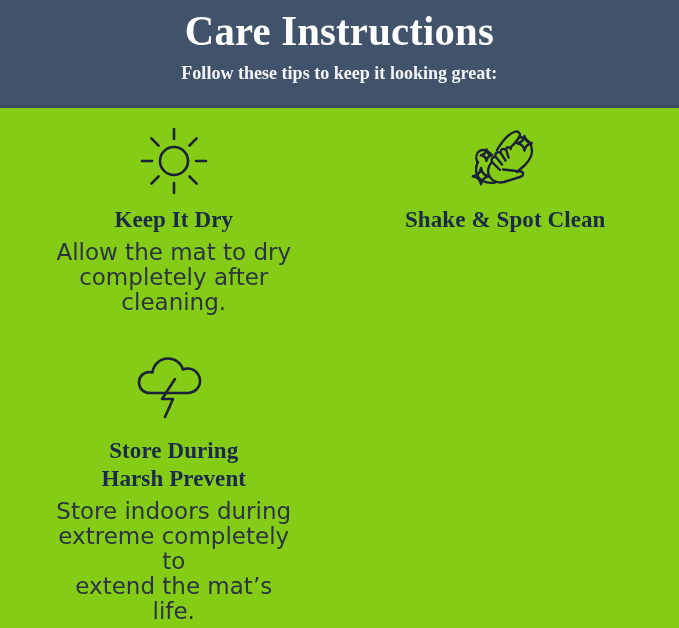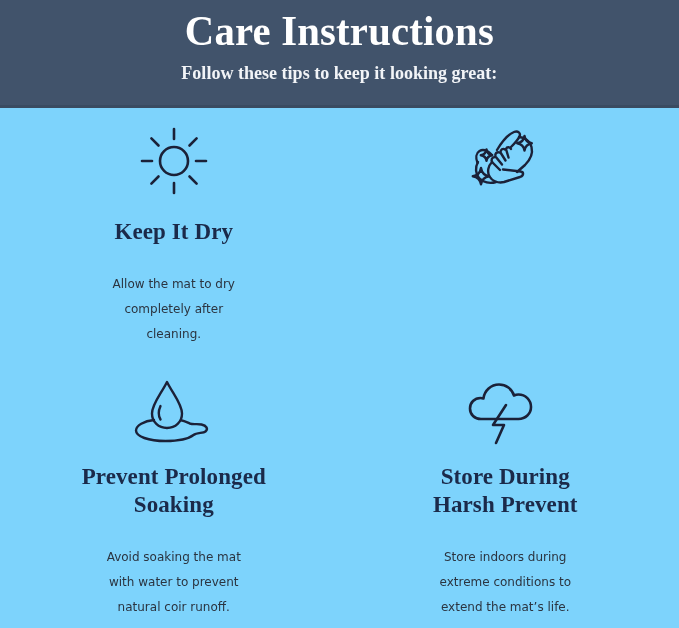--- a/index.html
+++ b/index.html
@@ -10,21 +10,21 @@
     width: 679px;
     height: 628px;
     background: #ffffff;
     font-family: "Liberation Sans", sans-serif;
     overflow: hidden;
   }
   .page {
     position: relative;
     width: 679px;
     height: 628px;
-    background: #7dd3fc;
+    background: #84cc16;
     box-sizing: border-box;
   }
 
   
   .header {
     width: 679px;
     height: 108px;
     background: #41536b;
     border-bottom: 3px solid #3a4b61;
     box-sizing: border-box;
@@ -80,31 +80,31 @@
   }
   .tip-icon svg {
     display: block;
   }
   .tip-title {
     font-family: "Liberation Serif", "DejaVu Serif", serif;
     font-weight: bold;
     font-size: 23px;
     line-height: 28px;
     color: #1b2a4a;
-    margin: 18px 0 0 0;
+    margin: 6px 0 0 0;
     white-space: pre-line;
     letter-spacing: 0.1px;
   }
   .tip-body {
     font-family: "DejaVu Sans", "Liberation Sans", sans-serif;
     font-weight: 400;
-    font-size: 12px;
+    font-size: 23px;
     line-height: 25px;
     color: #2b3440;
-    margin: 26px 0 0 0;
+    margin: 6px 0 0 0;
     white-space: pre-line;
     max-width: 240px;
   }
   .tip-row2 .tip-title { margin-top: 12px; }
 </style>
 </head>
 <body>
 
 <div class="page">
 
@@ -148,50 +148,34 @@
           <path d="M37.5 28.5 C35 27.5 32.5 29.5 33.5 32.5 L40 40.5"></path>
           <path d="M43 25.5 C41 24 38.5 25.5 38.5 28.5 L43.5 36.5"></path>
           <path d="M49 25 C48 23 45 22.5 44 25 L46.5 33.5"></path>
           <path d="M30 38 C26 42 25 48 27.5 52.5 C30 57 36 59.5 42 58 L58 53 C62 51.5 62 48 58.5 47.5 L41 45.5"></path>
 
           <path d="M62.5 12 C63.2 16.4 65.4 18.6 69.8 19.3 C65.4 20 63.2 22.2 62.5 26.6 C61.8 22.2 59.6 20 55.2 19.3 C59.6 18.6 61.8 16.4 62.5 12 Z"></path>
           <path d="M24.5 25.5 C25 29 26.7 30.7 30.2 31.2 C26.7 31.7 25 33.4 24.5 36.9 C24 33.4 22.3 31.7 18.8 31.2 C22.3 30.7 24 29 24.5 25.5 Z"></path>
           <path d="M19 44 C19.8 49 22.2 51.4 27.2 52.2 C22.2 53 19.8 55.4 19 60.4 C18.2 55.4 15.8 53 10.8 52.2 C15.8 51.4 18.2 49 19 44 Z"></path>
         </svg>
       </div>
+      <h2 class="tip-title">Shake &amp; Spot Clean</h2>
     </div>
 
-    <div class="tip tip-row2">
-      <div class="tip-icon">
-        <svg width="94" height="68" viewBox="0 0 94 68" fill="none" stroke="#1b2138" stroke-width="2.4" stroke-linecap="round" stroke-linejoin="round">
-
-          <path d="M40 4 C46 16 55 26 55 35.5 C55 44 48.5 50 40 50 C31.5 50 25 44 25 35.5 C25 26 34 16 40 4 Z"></path>
-
-          <path d="M33.5 28 C31.5 32.5 31 37.5 33.5 41.5"></path>
-
-          <path d="M27 42 C17 43 9 47.5 9 52.5 C9 58.5 21.5 63 38.5 63 C52 63 62 60.5 66.5 57 C70 54.2 76 55.5 78.5 53.5 C81.5 51 79.5 47.5 74.5 46.5 C70 45.6 66 46.8 63 45.6 C60.5 44.6 58 43 54 42.3"></path>
-        </svg>
-      </div>
-      <h2 class="tip-title">Prevent Prolonged
-Soaking</h2>
-      <p class="tip-body">Avoid soaking the mat
-with water to prevent
-natural coir runoff.</p>
-    </div>
 
     <div class="tip tip-row2">
       <div class="tip-icon">
         <svg width="80" height="70" viewBox="0 0 80 70" fill="none" stroke="#1b2138" stroke-width="2.6" stroke-linecap="round" stroke-linejoin="round">
 
           <path d="M16 42 C9.5 42 5 37.5 5 31.5 C5 25.5 9.5 21 15.5 21 C16.5 21 17.5 21.2 18.4 21.5 C19.5 13.5 26 7.5 34 7.5 C41 7.5 47 12 49 18.5 C50.5 17.8 52 17.5 53.5 17.5 C60.5 17.5 66 23 66 30 C66 36.8 60.5 42 53.5 42 Z"></path>
 
           <path d="M41 28 L28 48 L39 48 L31 66"></path>
         </svg>
       </div>
       <h2 class="tip-title">Store During
 Harsh Prevent</h2>
       <p class="tip-body">Store indoors during
-extreme conditions to
+extreme completely to
 extend the mat’s life.</p>
     </div>
 
   </div>
 </div>
 
 </body></html>

